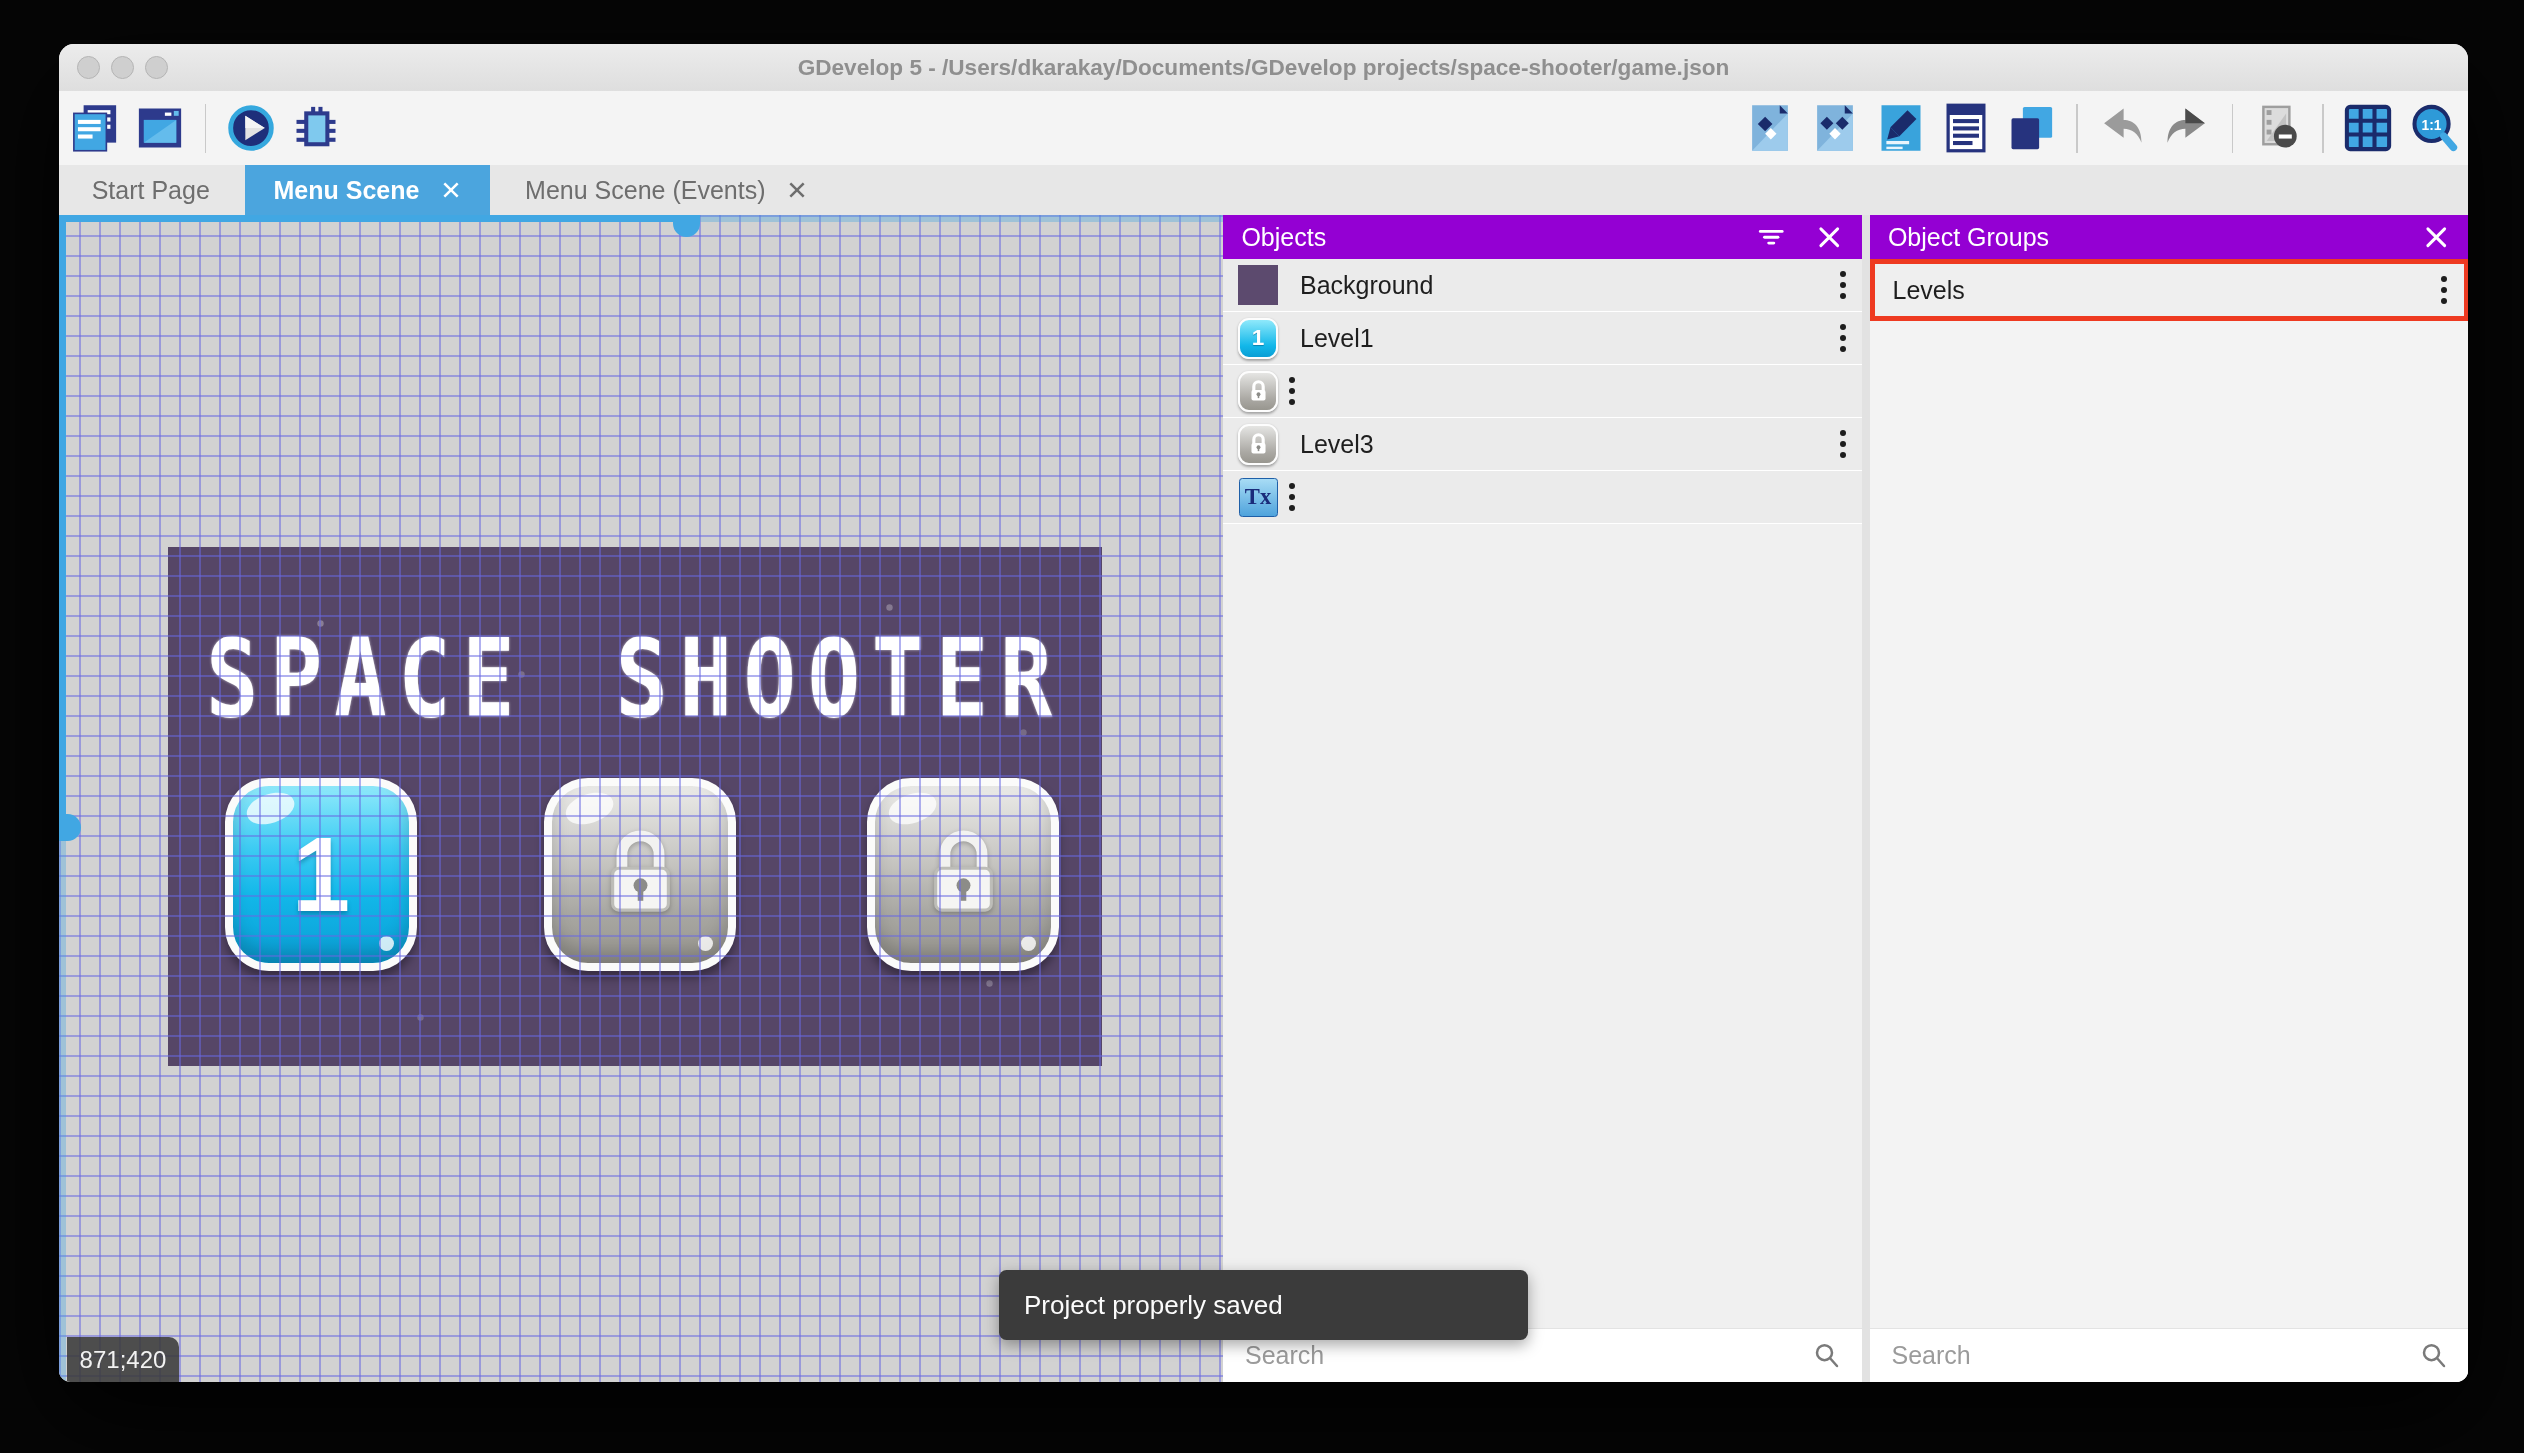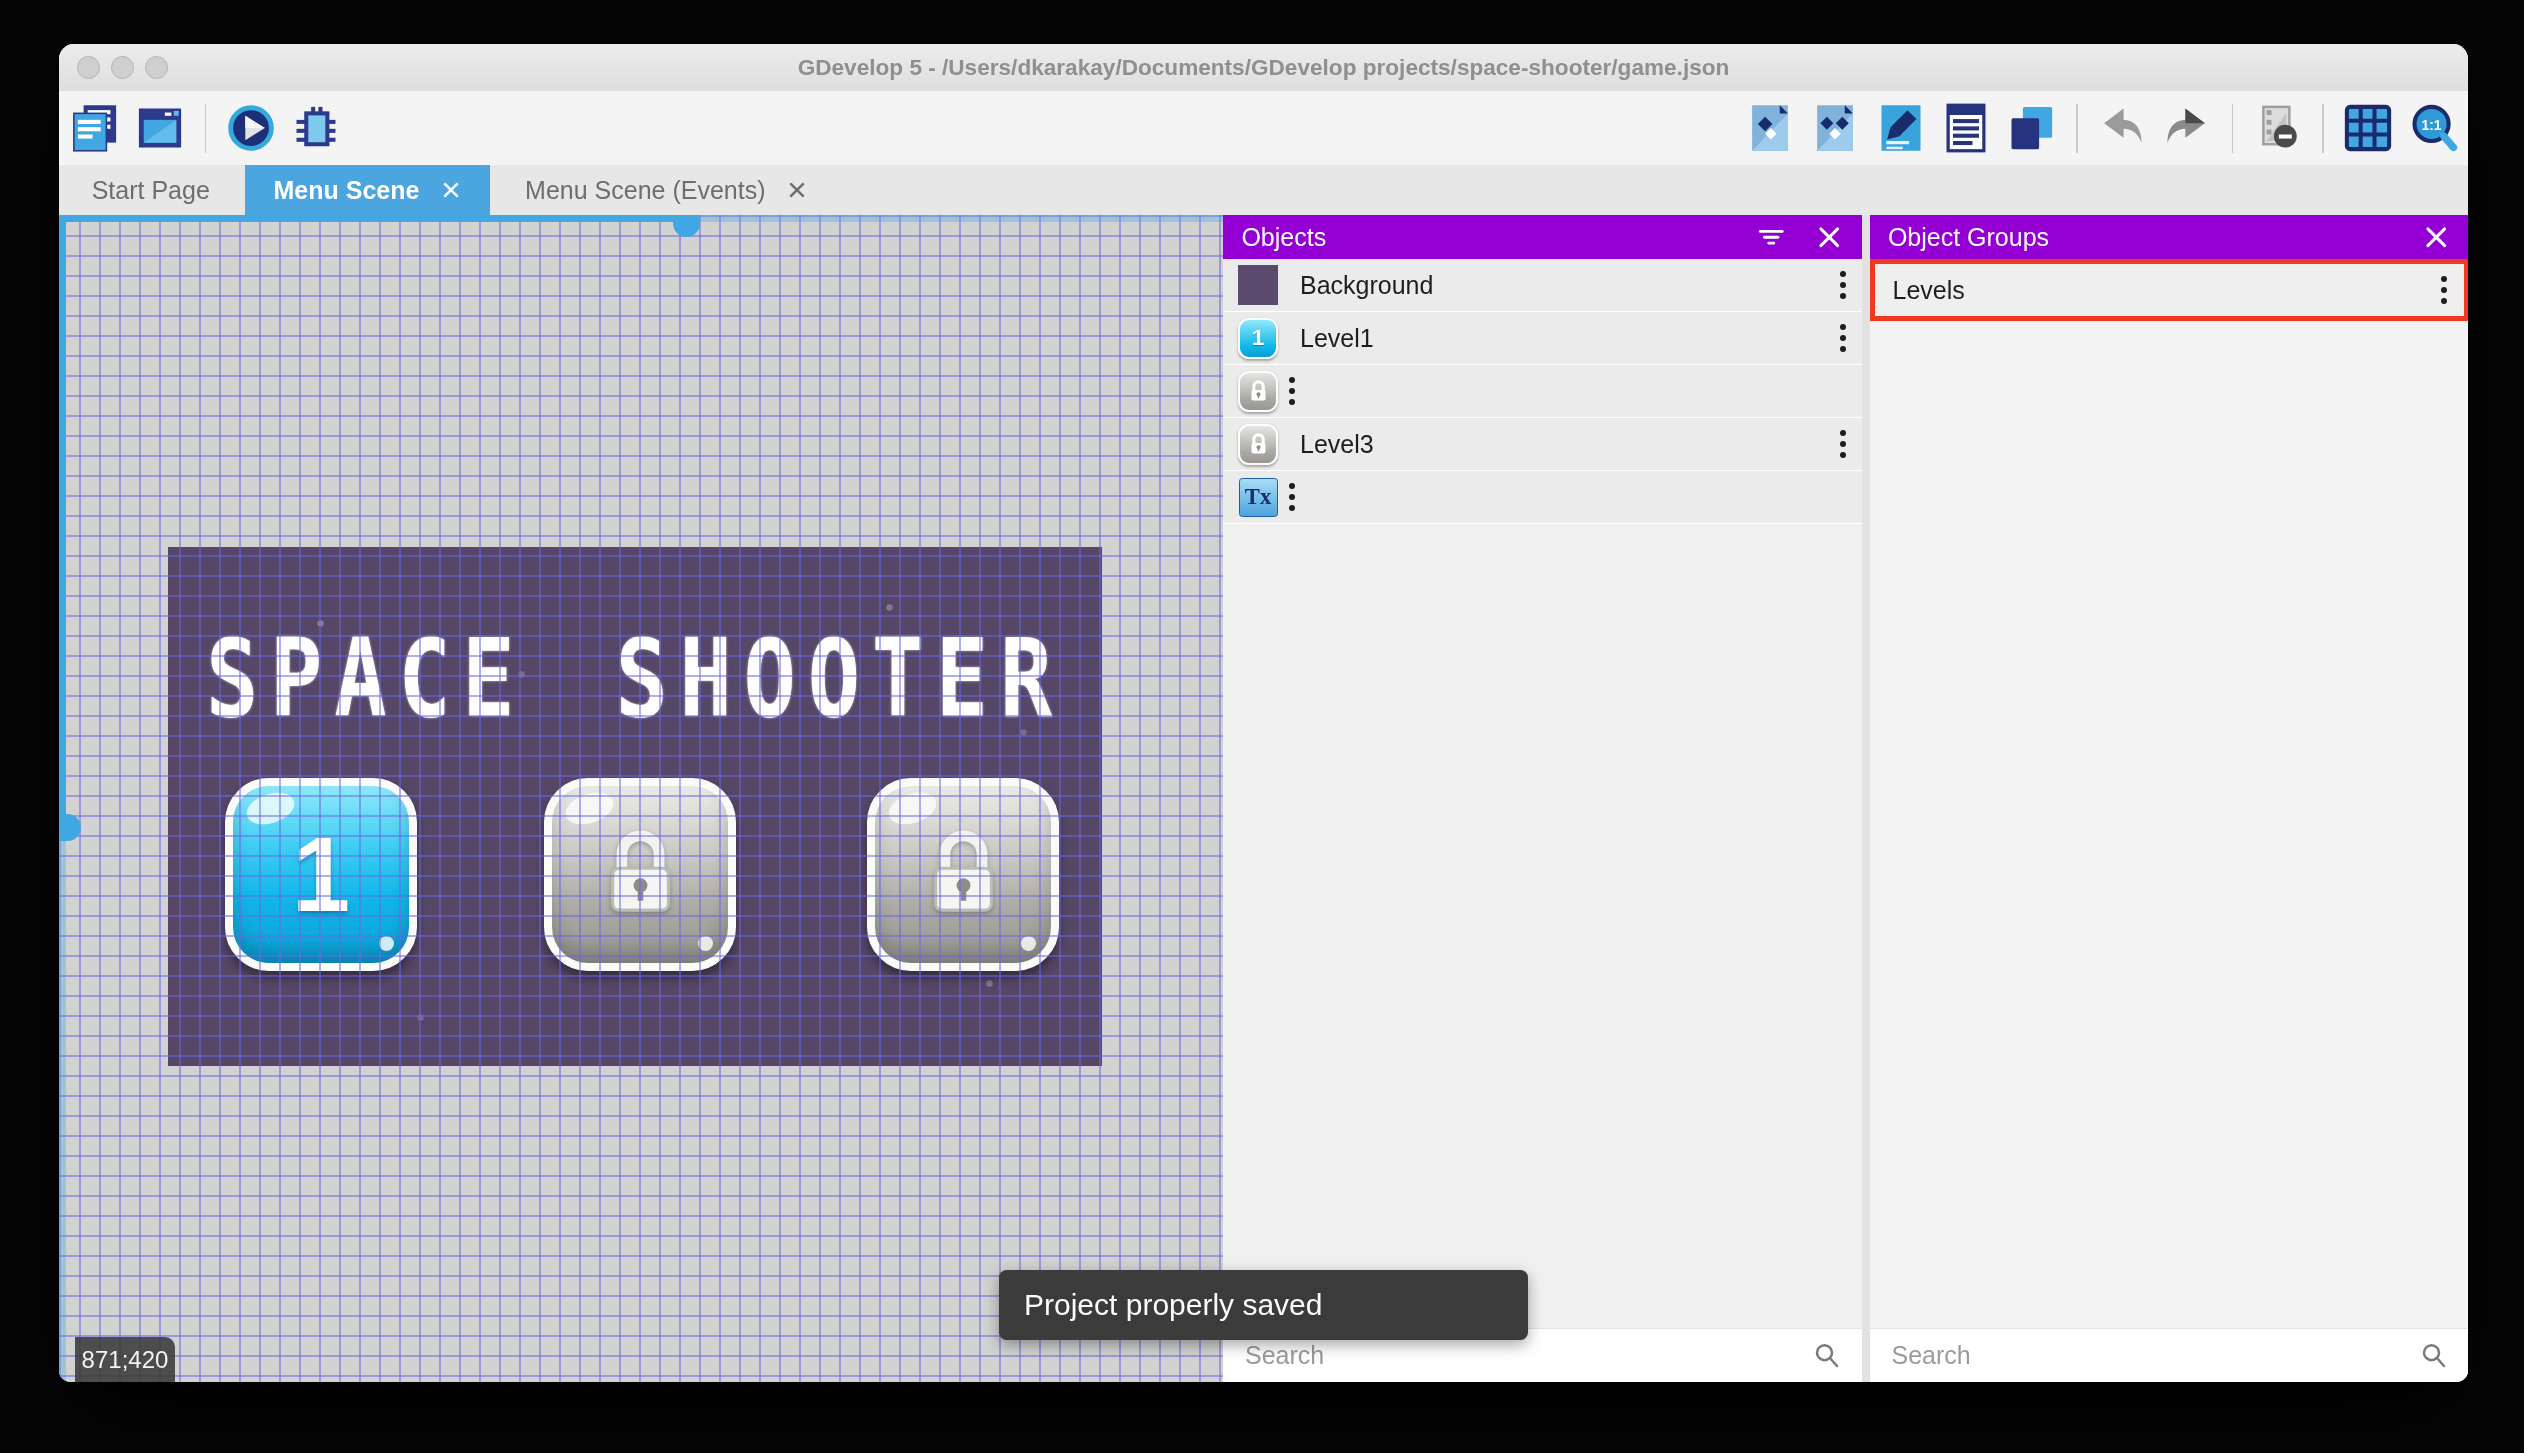--- a/index.html
+++ b/index.html
@@ -71,21 +71,21 @@
   
   .hscroll{position:absolute;left:0;top:0;width:100%;height:6.7px;background:rgba(65,167,227,.35);z-index:4;}
   .hscroll .solid{position:absolute;left:0;top:0;width:636px;height:6.7px;background:#41A7E3;}
   .hscroll .handle{position:absolute;left:614px;top:0;width:27px;height:22px;
       border-radius:0 0 13.4px 13.4px;background:#41A7E3;}
   .vscroll{position:absolute;left:0;top:0;width:6.7px;height:100%;background:rgba(65,167,227,.35);z-index:4;}
   .vscroll .solid{position:absolute;left:0;top:0;width:6.7px;height:612px;background:#41A7E3;}
   .vscroll .handle{position:absolute;left:0;top:599px;width:22px;height:27px;
       border-radius:0 13.4px 13.4px 0;background:#41A7E3;}
 
-  .coords{position:absolute;left:16px;bottom:0;width:100px;height:45px;z-index:5;
+  .coords{position:absolute;left:8px;bottom:0;width:112px;height:45px;z-index:5;
      background:rgba(58,58,58,.88);border-radius:0 10px 0 0;display:flex;align-items:center;
      justify-content:center;color:#F2F2F2;font-size:24px;}
 
   
   .panel{position:relative;height:1167px;background:#F0F0F0;flex:none;overflow:hidden;}
   .panel.objects{width:639px;}
   .panel.groups{width:599px;background:#F3F3F3;}
   .panel-divider{width:7.5px;height:1167px;background:#E2E2E2;flex:none;}
   .panel-header{height:44px;background:#9400D3;display:flex;align-items:center;padding:0 18.4px;}
   .panel-title{color:#FFFFFF;font-size:25px;flex:1;}
@@ -117,21 +117,21 @@
   .searchbar{position:absolute;left:0;bottom:0;width:100%;height:54px;background:#FFFFFF;
       border-top:1.7px solid #E3E3E3;display:flex;align-items:center;padding:0 20px;box-sizing:border-box;}
   .search-input{flex:1;border:none;outline:none;font-size:25px;color:#333;background:transparent;
       font-family:"Liberation Sans",sans-serif;}
   .search-input::placeholder{color:#9B9B9B;}
   .mag-icon{width:30px;height:30px;flex:none;}
 
   
   .toast{position:absolute;left:940px;top:1226px;width:529px;height:70px;background:#3B3B3B;
      border-radius:7.5px;z-index:50;display:flex;align-items:center;padding-left:25px;box-sizing:border-box;
-     color:#FCFCFC;font-size:30px;box-shadow:0 5px 15px rgba(0,0,0,.35);}
+     color:#FCFCFC;font-size:26px;box-shadow:0 5px 15px rgba(0,0,0,.35);}
 </style>
 </head>
 <body>
 
 <div class="stage">
   <div class="window">
 
     <div class="titlebar">
       <div class="traffic">
         <span class="tl"></span>

